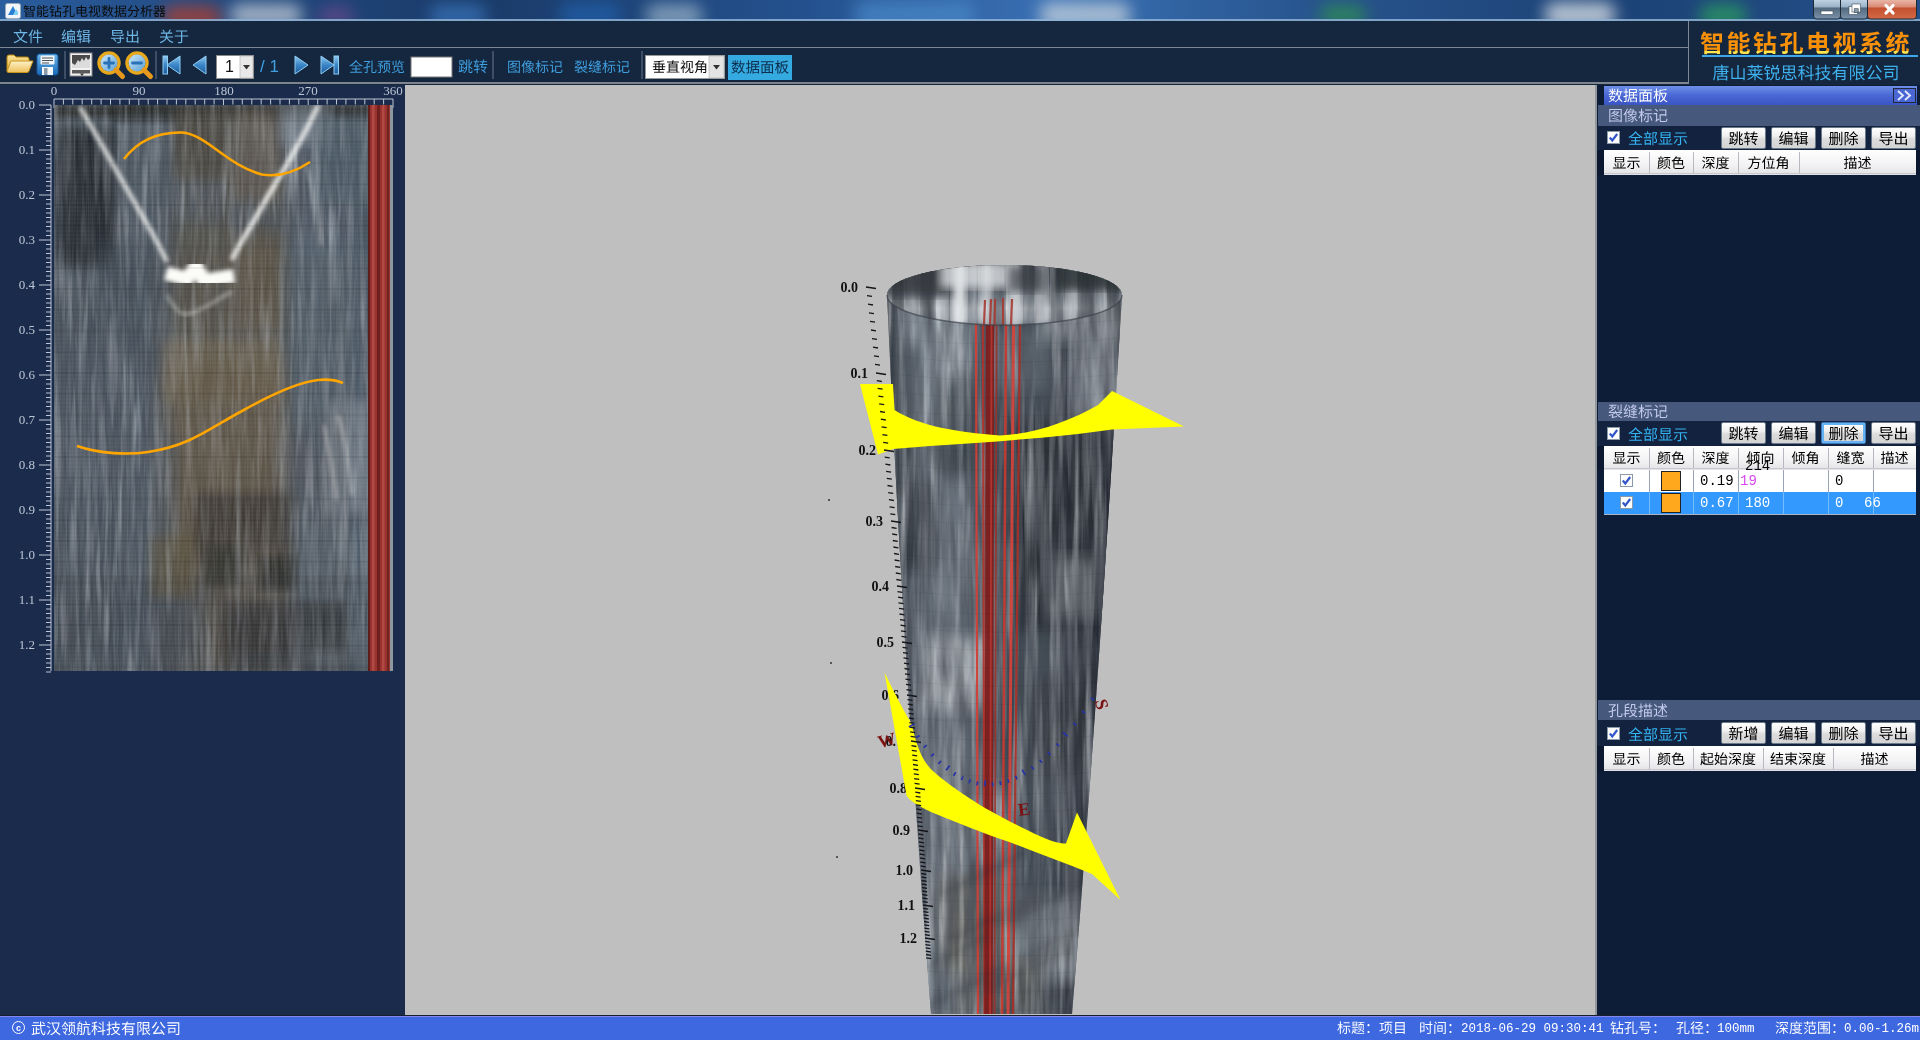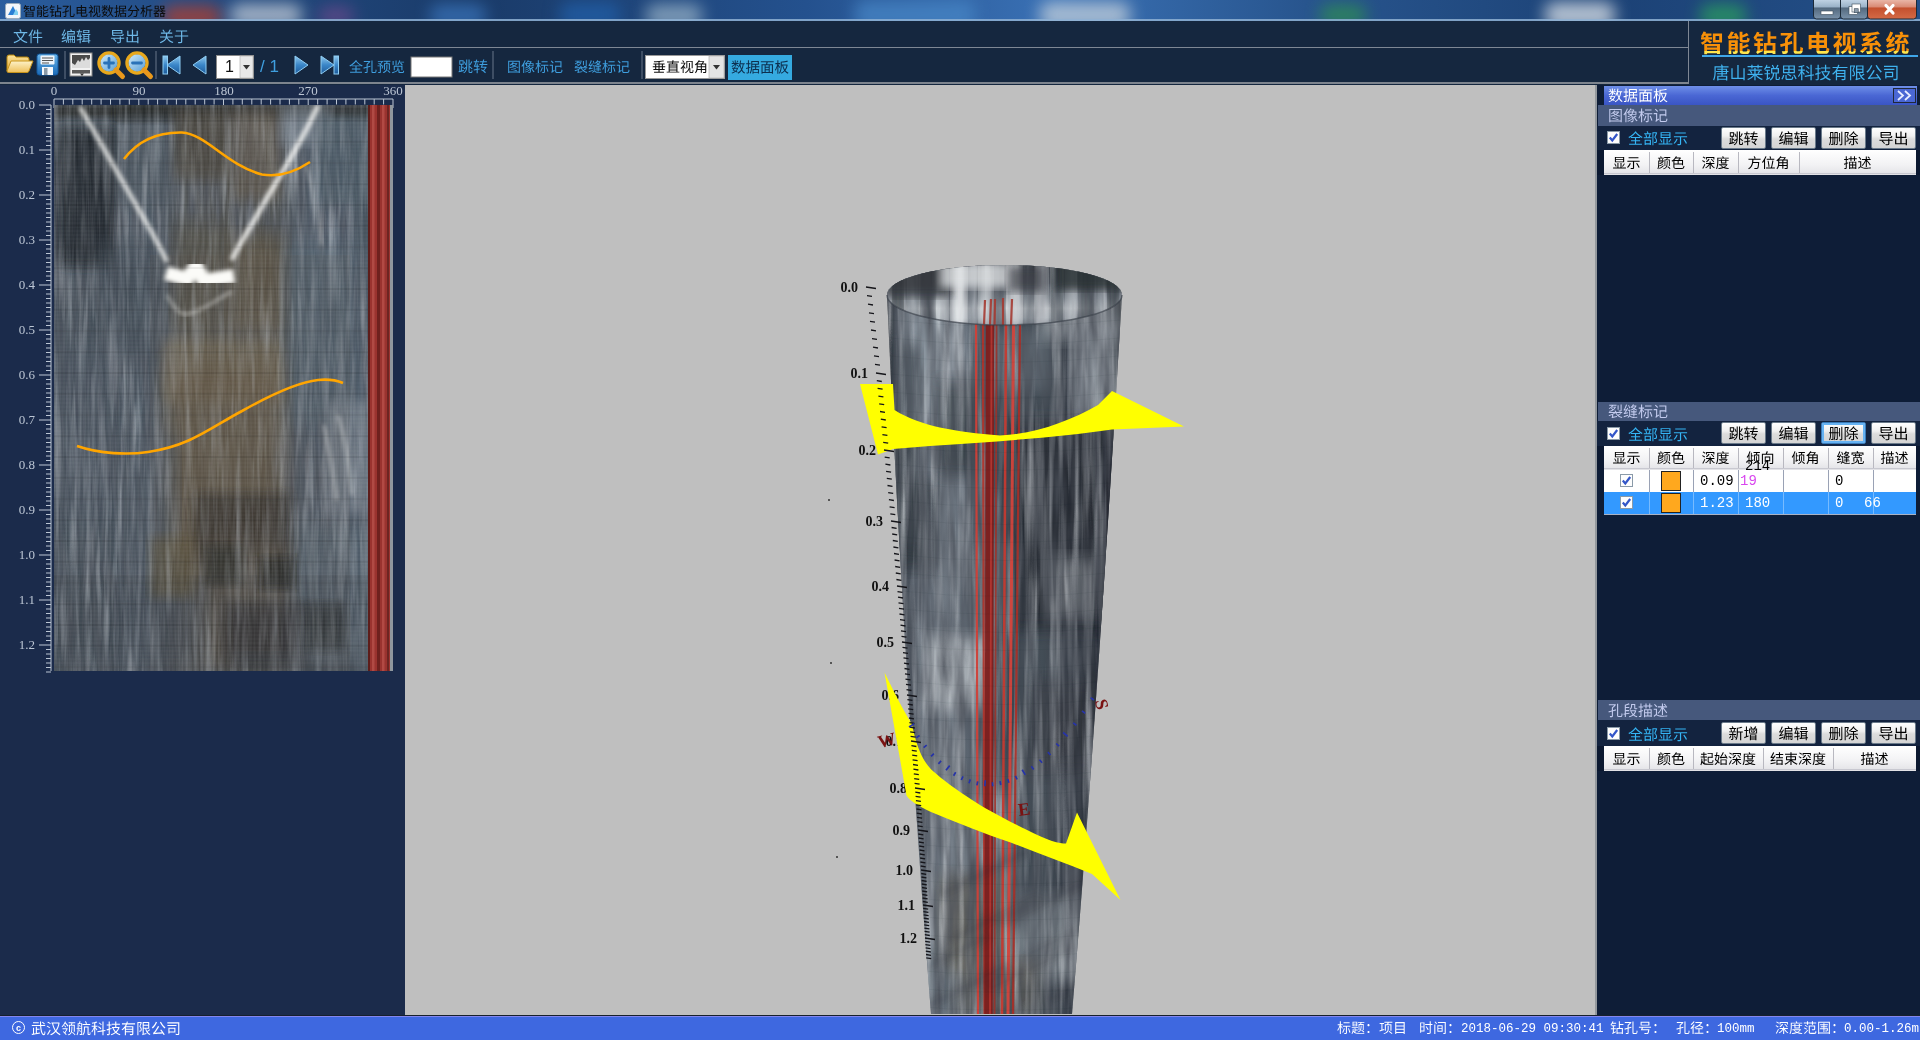--- a/index.html
+++ b/index.html
@@ -426,37 +426,37 @@
 <div class="abs" style="left:1693px;top:470px;width:1px;height:22px;background:#9aa2b5"></div>
 <div class="abs" style="left:1738px;top:470px;width:1px;height:22px;background:#9aa2b5"></div>
 <div class="abs" style="left:1783px;top:470px;width:1px;height:22px;background:#9aa2b5"></div>
 <div class="abs" style="left:1828px;top:470px;width:1px;height:22px;background:#9aa2b5"></div>
 <div class="abs" style="left:1873px;top:470px;width:1px;height:22px;background:#9aa2b5"></div>
 <svg class="abs" style="left:1620px;top:474px" width="13" height="13" viewBox="0 0 13 13">
     <rect x="0.5" y="0.5" width="12" height="12" fill="#fdfdfd" stroke="#8a9aa8"></rect>
     <path d="M2.8 6.5 L5.3 9.5 L10.2 3" stroke="#3356c8" stroke-width="2.2" fill="none"></path>
   </svg>
 <div class="abs" style="left:1661px;top:471px;width:20px;height:20px;background:#ffa81e;border:1px solid #222"></div>
-<div class="abs" style="left:1700px;top:473px;font:14px 'Liberation Mono';color:#000">0.09</div>
+<div class="abs" style="left:1700px;top:473px;font:14px 'Liberation Mono';color:#000">0.19</div>
 <div class="abs" style="left:1745px;top:458px;font:14px 'Liberation Mono';color:#000">214</div>
 <div class="abs" style="left:1740px;top:473px;font:14px 'Liberation Mono';color:#d946ef">19</div>
 <div class="abs" style="left:1835px;top:473px;font:14px 'Liberation Mono';color:#000">0</div>
 <div class="abs" style="left:1604px;top:492px;width:312px;height:22px;background:#3399ff"></div>
 <div class="abs" style="left:1649px;top:492px;width:1px;height:22px;background:#77bbff"></div>
 <div class="abs" style="left:1693px;top:492px;width:1px;height:22px;background:#77bbff"></div>
 <div class="abs" style="left:1738px;top:492px;width:1px;height:22px;background:#77bbff"></div>
 <div class="abs" style="left:1783px;top:492px;width:1px;height:22px;background:#77bbff"></div>
 <div class="abs" style="left:1828px;top:492px;width:1px;height:22px;background:#77bbff"></div>
 <div class="abs" style="left:1873px;top:492px;width:1px;height:22px;background:#77bbff"></div>
 <svg class="abs" style="left:1620px;top:496px" width="13" height="13" viewBox="0 0 13 13">
     <rect x="0.5" y="0.5" width="12" height="12" fill="#fdfdfd" stroke="#8a9aa8"></rect>
     <path d="M2.8 6.5 L5.3 9.5 L10.2 3" stroke="#3356c8" stroke-width="2.2" fill="none"></path>
   </svg>
 <div class="abs" style="left:1661px;top:493px;width:20px;height:20px;background:#ffa81e;border:1px solid #222"></div>
-<div class="abs" style="left:1700px;top:495px;font:14px 'Liberation Mono';color:#fff">1.23</div>
+<div class="abs" style="left:1700px;top:495px;font:14px 'Liberation Mono';color:#fff">0.67</div>
 <div class="abs" style="left:1745px;top:495px;font:14px 'Liberation Mono';color:#fff">180</div>
 <div class="abs" style="left:1864px;top:495px;font:14px 'Liberation Mono';color:#fff">66</div>
 <div class="abs" style="left:1835px;top:495px;font:14px 'Liberation Mono';color:#fff">0</div>
 <div class="abs" style="left:1604px;top:514px;width:312px;height:1px;background:#aab2c5"></div>
 <div class="abs" style="left:1598px;top:700px;width:322px;height:20px;background:#46587c"></div>
 <div class="abs" style="left:1597px;top:720px;width:323px;height:26px;background:#13233f"></div>
 <svg class="abs" style="left:1607px;top:727px" width="13" height="13" viewBox="0 0 13 13">
     <rect x="0.5" y="0.5" width="12" height="12" fill="#fdfdfd" stroke="#8a9aa8"></rect>
     <path d="M2.8 6.5 L5.3 9.5 L10.2 3" stroke="#3356c8" stroke-width="2.2" fill="none"></path>
   </svg>

